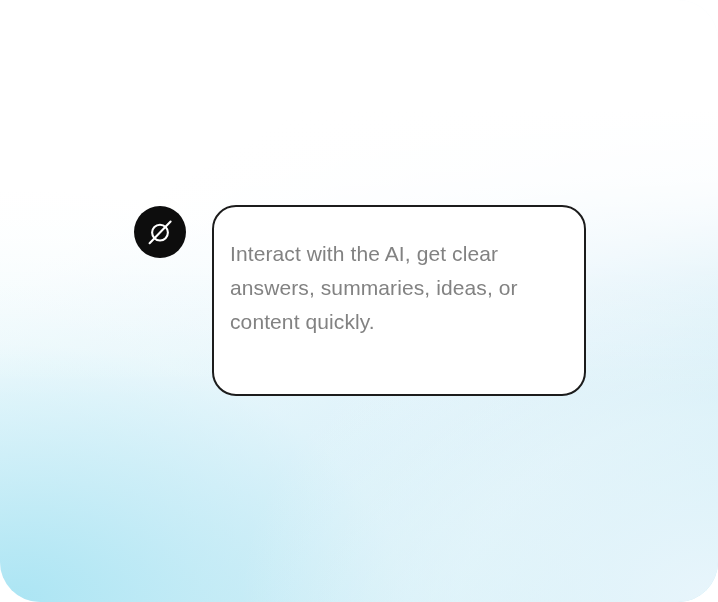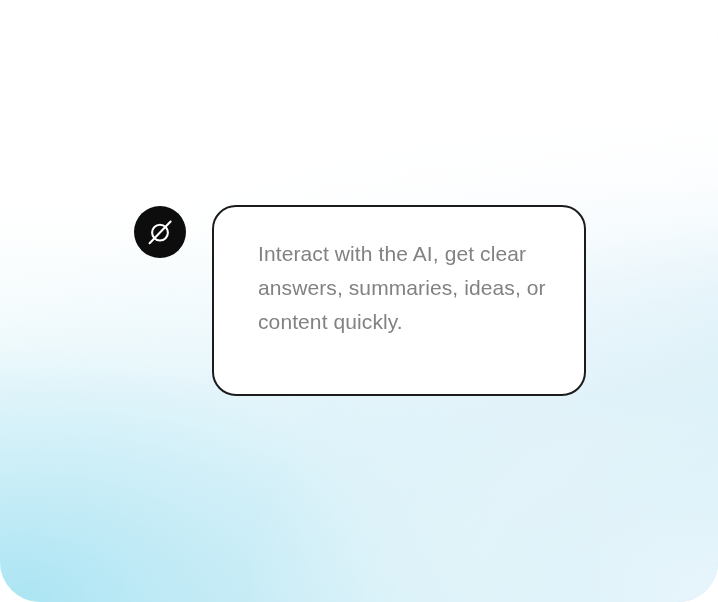--- a/index.html
+++ b/index.html
@@ -88,21 +88,21 @@
   .avatar svg { display: block; }
 
   .bubble {
     position: relative;
     box-sizing: border-box;
     width: 374px;
     min-height: 191px;
     background: #ffffff;
     border: 2px solid #1c1c1c;
     border-radius: 24px;
-    padding: 30px 26px 28px 44px;
+    padding: 30px 26px 28px 16px;
   }
 
   .bubble-text {
     margin: 0;
     color: #828282;
     font-size: 21px;
     line-height: 34px;
     font-family: "Liberation Sans", sans-serif;
     font-weight: 400;
     letter-spacing: 0.1px;

